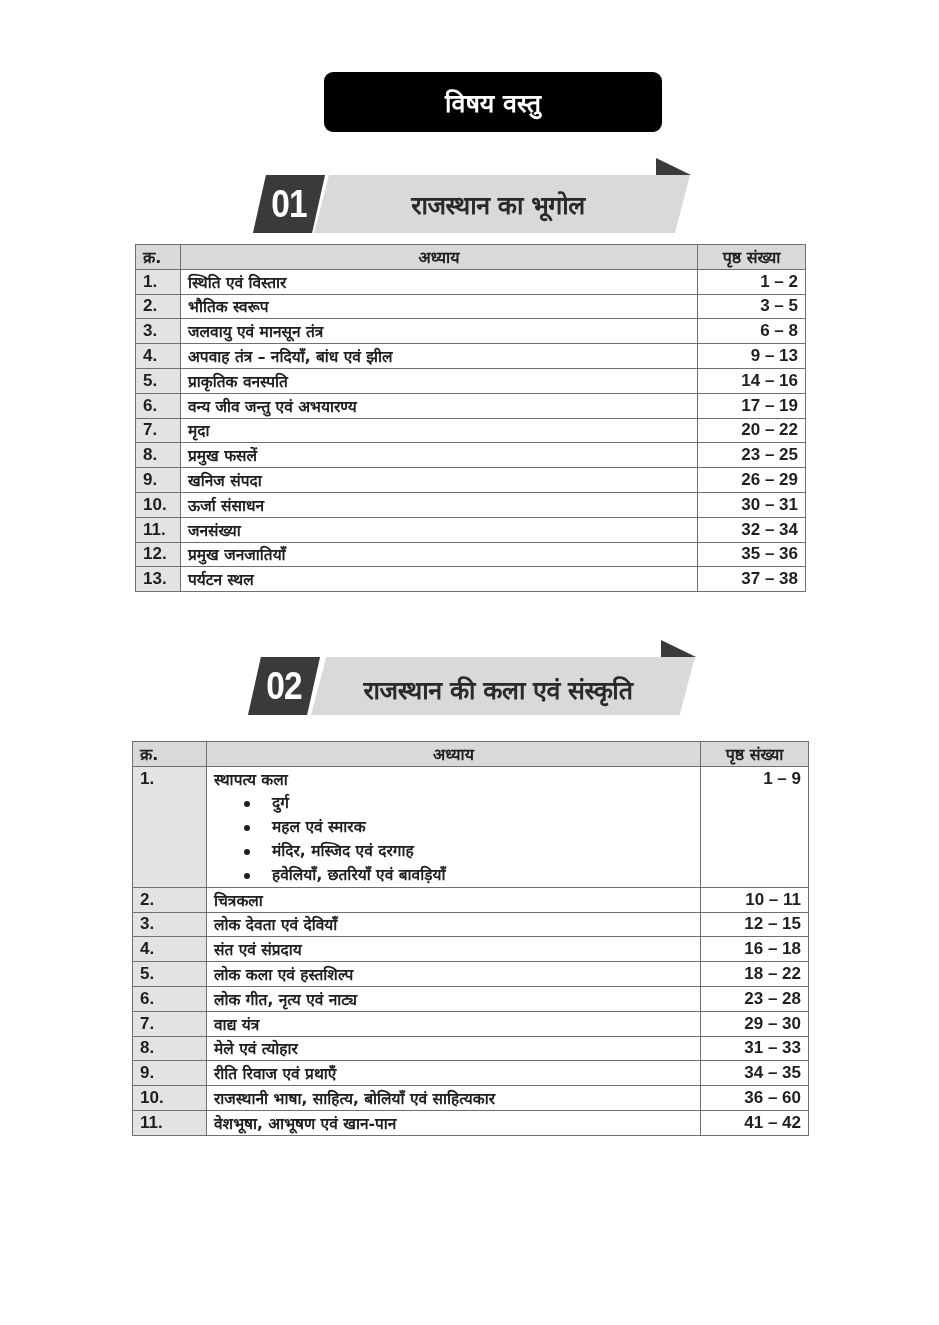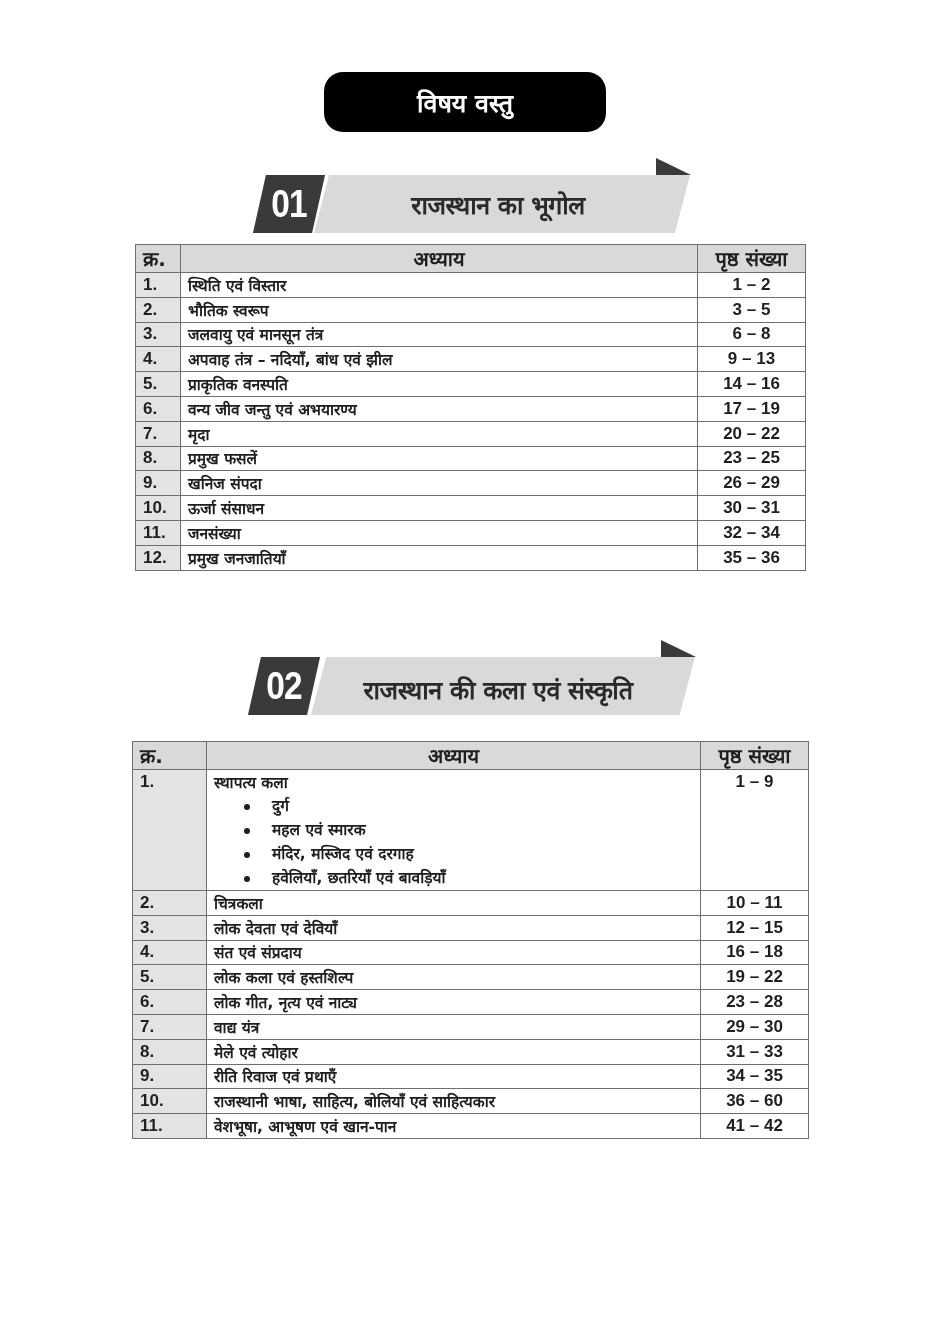--- a/index.html
+++ b/index.html
@@ -1,21 +1,21 @@
 <!DOCTYPE html>
 <html><head>
 <meta charset="utf-8">
 <style>
   * { box-sizing: border-box; margin: 0; padding: 0; }
   html, body { width: 939px; height: 1325px; background: #ffffff; }
   body { position: relative; font-family: "DejaVu Sans", "Liberation Sans", sans-serif; color: #1a1a1a; overflow: hidden; }
 
   .title-box {
-    position: absolute; left: 324px; top: 72px; width: 282px; height: 60px;
-    background: #000; border-radius: 19px;
+    position: absolute; left: 324px; top: 72px; width: 338px; height: 60px;
+    background: #000; border-radius: 9px;
     display: flex; align-items: center; justify-content: center;
     color: #fff; font-weight: bold; font-size: 25px;
   }
 
   .banner { position: absolute; height: 80px; }
   .banner .grey {
     position: absolute; background: #d9d9d9;
     clip-path: polygon(4% 0, 100% 0, 96% 100%, 0 100%);
   }
   .banner .num {
@@ -36,24 +36,24 @@
     letter-spacing: -0.5px;
   }
 
   table.toc {
     position: absolute; border-collapse: collapse; font-size: 15.5px; font-weight: bold;
     color: #1f1f1f;
   }
   table.toc th, table.toc td {
     border: 1px solid #6f6f6f; padding: 0 7px; height: 24.8px; vertical-align: middle;
   }
-  table.toc th { background: #d9d9d9; font-size: 20px; text-align: center; }
+  table.toc th { background: #d9d9d9; font-size: 16px; text-align: center; }
   table.toc th.sn { text-align: left; }
   table.toc td.sn { background: #e3e3e3; font-family: "Liberation Sans", sans-serif; font-size: 17px; }
-  table.toc td.pg { text-align: center; font-family: "Liberation Sans", sans-serif; font-size: 17px; }
+  table.toc td.pg { text-align: right; font-family: "Liberation Sans", sans-serif; font-size: 17px; }
   table.toc td.ch { font-weight: bold; }
   table.toc td.top { vertical-align: top; padding-top: 2px; }
   ul.sub { list-style: none; margin-left: 30px; }
   ul.sub li { height: 24px; line-height: 24px; position: relative; padding-left: 28px; }
   ul.sub li::before {
     content: ""; position: absolute; left: 0; top: 10px; width: 6px; height: 6px;
     border-radius: 50%; background: #1f1f1f;
   }
 </style>
 </head>
@@ -131,20 +131,25 @@
       </tr>
     <tr>
         <td class="sn">11.</td>
         <td class="ch">जनसंख्या</td>
         <td class="pg">32 – 34</td>
       </tr>
     <tr>
         <td class="sn">12.</td>
         <td class="ch">प्रमुख जनजातियाँ</td>
         <td class="pg">35 – 36</td>
+      </tr>
+    <tr>
+        <td class="sn">13.</td>
+        <td class="ch">पर्यटन स्थल</td>
+        <td class="pg">37 – 38</td>
       </tr>
   </tbody>
 </table>
 
 <div class="banner" style="left:243px; top:640px; width:455px;">
   <div class="flag" style="left:418px; top:0; border-bottom-width:17px; border-right-width:35px;"></div>
   <div class="grey" style="left:68px; top:17px; width:384px; height:58px;"></div>
   <div class="num" style="left:0; top:17px; width:82px; height:58px;">02</div>
   <div class="heading" style="left:95px; top:20px; width:320px; height:58px;">राजस्थान की कला एवं संस्कृति</div>
 </div>
@@ -182,21 +187,21 @@
         <td class="pg">12 – 15</td>
       </tr>
     <tr>
         <td class="sn">4.</td>
         <td class="ch">संत एवं संप्रदाय</td>
         <td class="pg">16 – 18</td>
       </tr>
     <tr>
         <td class="sn">5.</td>
         <td class="ch">लोक कला एवं हस्तशिल्प</td>
-        <td class="pg">19 – 22</td>
+        <td class="pg">18 – 22</td>
       </tr>
     <tr>
         <td class="sn">6.</td>
         <td class="ch">लोक गीत, नृत्य एवं नाट्य</td>
         <td class="pg">23 – 28</td>
       </tr>
     <tr>
         <td class="sn">7.</td>
         <td class="ch">वाद्य यंत्र</td>
         <td class="pg">29 – 30</td>

